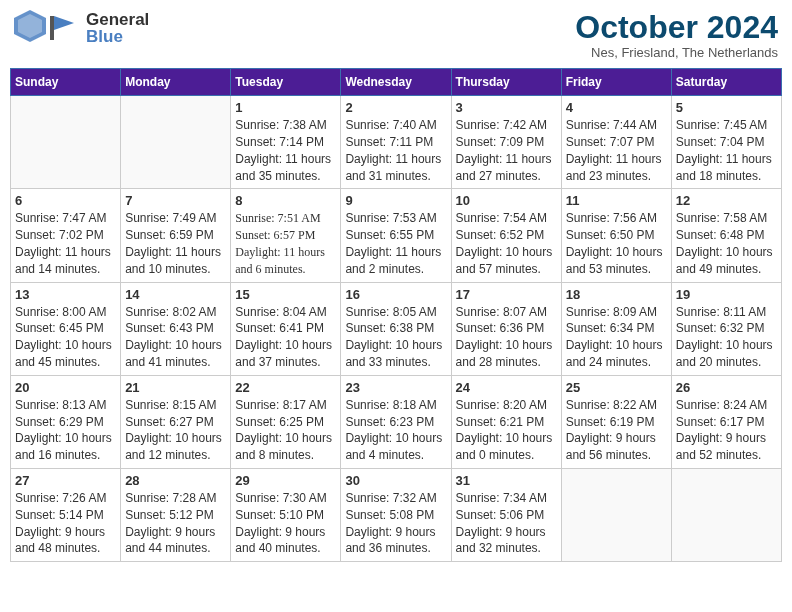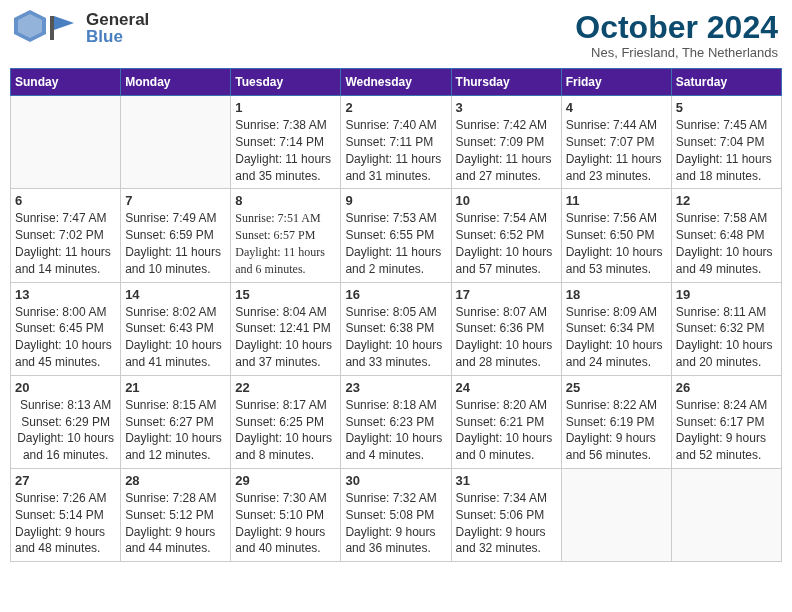--- a/index.html
+++ b/index.html
@@ -205,21 +205,21 @@
         </td>
         <td>
           <span class="day-number">14</span>
           <div class="day-info" style="white-space: pre-line;">Sunrise: 8:02 AM
 Sunset: 6:43 PM
 Daylight: 10 hours and 41 minutes.</div>
         </td>
         <td>
           <span class="day-number">15</span>
           <div class="day-info" style="white-space: pre-line;">Sunrise: 8:04 AM
-Sunset: 12:41 PM
+Sunset: 6:41 PM
 Daylight: 10 hours and 37 minutes.</div>
         </td>
         <td>
           <span class="day-number">16</span>
           <div class="day-info" style="white-space: pre-line;">Sunrise: 8:05 AM
 Sunset: 6:38 PM
 Daylight: 10 hours and 33 minutes.</div>
         </td>
         <td>
           <span class="day-number">17</span>
@@ -236,21 +236,21 @@
         <td>
           <span class="day-number">19</span>
           <div class="day-info" style="white-space: pre-line;">Sunrise: 8:11 AM
 Sunset: 6:32 PM
 Daylight: 10 hours and 20 minutes.</div>
         </td>
       </tr>
       <tr>
         <td>
           <span class="day-number">20</span>
-          <div class="day-info" style="white-space: pre-line; text-align: center;">Sunrise: 8:13 AM
+          <div class="day-info" style="white-space: pre-line;">Sunrise: 8:13 AM
 Sunset: 6:29 PM
 Daylight: 10 hours and 16 minutes.</div>
         </td>
         <td>
           <span class="day-number">21</span>
           <div class="day-info" style="white-space: pre-line;">Sunrise: 8:15 AM
 Sunset: 6:27 PM
 Daylight: 10 hours and 12 minutes.</div>
         </td>
         <td>

